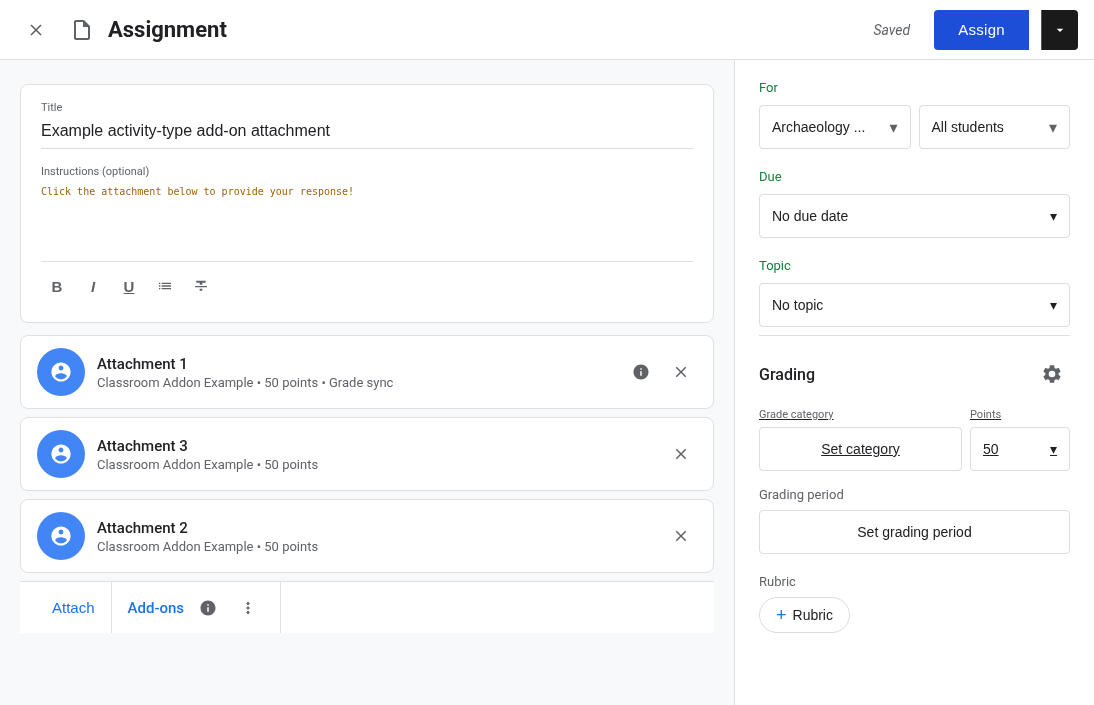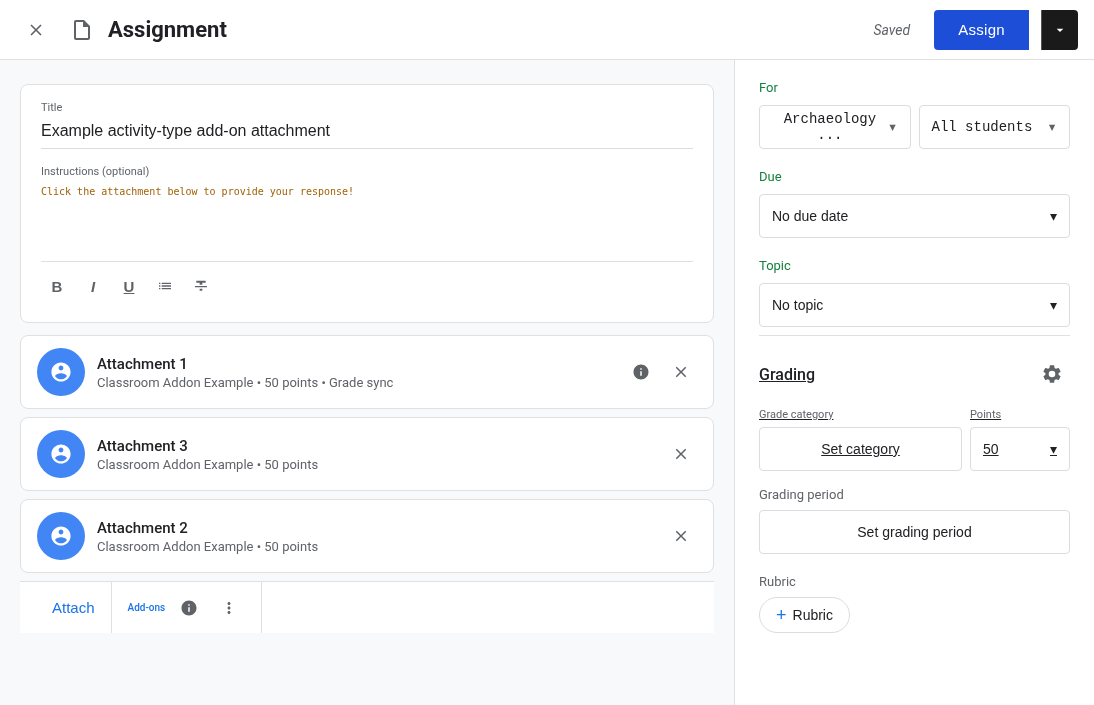--- a/index.html
+++ b/index.html
@@ -223,21 +223,21 @@
       display: flex; align-items: center;
       border: none; background: none;
     }
     .bottom-addons {
       display: flex; align-items: center; gap: 8px;
       padding: 0 16px;
       border-left: 1px solid #e0e0e0;
       height: 100%;
       color: #1a73e8;
       font-weight: 500;
-      font-size: 10px;
+      font-size: 15px;
       cursor: pointer;
       border-right: 1px solid #e0e0e0;
     }
     .bottom-info-btn {
       width: 32px; height: 32px;
       border: none; background: none;
       cursor: pointer;
       display: flex; align-items: center; justify-content: center;
       color: #5f6368;
     }
@@ -278,21 +278,20 @@
       align-items: center;
       justify-content: space-between;
       padding: 8px 12px;
       height: 44px;
       border: 1px solid #dadce0;
       border-radius: 4px;
       background: #fff;
       cursor: pointer;
       font-size: 14px;
       color: #202124;
-      font-family: Liberation Mono, monospace;
     }
     .dropdown-btn .chevron { color: #5f6368; font-size: 16px; }
 
     .full-dropdown-btn {
       width: 100%;
       display: flex;
       align-items: center;
       justify-content: space-between;
       padding: 0 12px;
       height: 44px;
@@ -314,21 +313,20 @@
     .grading-header {
       display: flex;
       align-items: center;
       justify-content: space-between;
       margin-bottom: 16px;
     }
     .grading-title {
       font-size: 16px;
       font-weight: 500;
       color: #202124;
-      text-decoration: underline;
     }
     .gear-btn {
       width: 36px; height: 36px;
       border: none; background: none;
       border-radius: 50%;
       cursor: pointer;
       display: flex; align-items: center; justify-content: center;
       color: #5f6368;
     }
 

